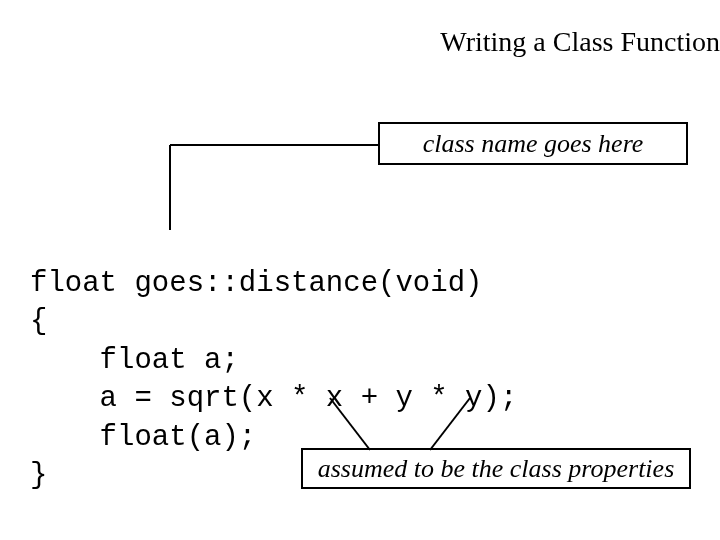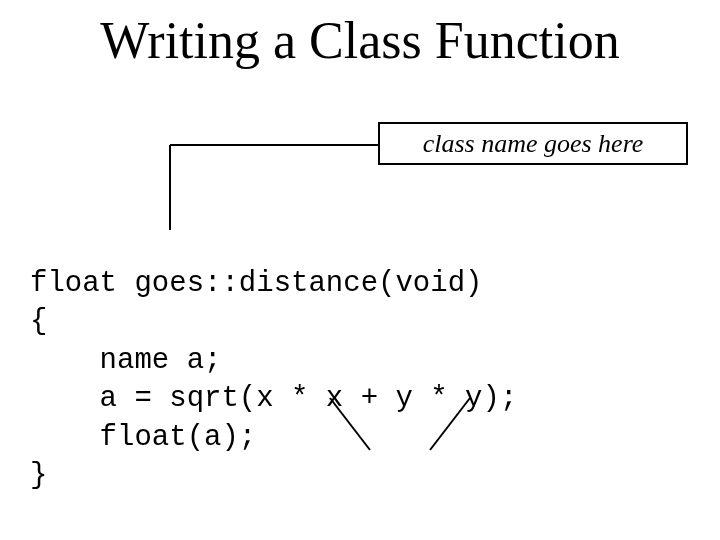--- a/index.html
+++ b/index.html
@@ -11,25 +11,25 @@
     font-family: "Times New Roman", Times, serif;
     color: #000;
   }
   .slide {
     position: relative;
     width: 720px;
     height: 540px;
   }
   .title {
     position: absolute;
-    top: 11px;
+    top: 26px;
     left: 0;
     width: 720px;
-    text-align: center;
-    font-size: 52px;
+    text-align: right;
+    font-size: 28px;
     font-weight: 400;
   }
   .annot-box {
     position: absolute;
     border: 2px solid #000;
     background: #fff;
     font-size: 26px;
     font-style: italic;
     padding: 4px 25px;
     line-height: 1.2;
@@ -70,25 +70,26 @@
 
 <div class="slide">
 
   <div class="title">Writing a Class Function</div>
 
   <div class="annot-box annot-top">class name goes here</div>
 
   <div class="code">
 <span>float goes::distance(void)</span>
 <span>{</span>
-<span>    name a;</span>
+<span>    float a;</span>
 <span>    a = sqrt(x * x + y * y);</span>
 <span>    float(a);</span>
 <span>}</span></div>
 
+  <div class="annot-box annot-bottom">assumed to be the class properties</div>
 
   <svg class="lines" viewBox="0 0 720 540">
 
     <line x1="378" y1="145" x2="170" y2="145" stroke="#000" stroke-width="2"></line>
     <line x1="170" y1="145" x2="170" y2="230" stroke="#000" stroke-width="2"></line>
 
     <line x1="370" y1="450" x2="330" y2="398" stroke="#000" stroke-width="2"></line>
     <line x1="430" y1="450" x2="470" y2="398" stroke="#000" stroke-width="2"></line>
   </svg>
 

